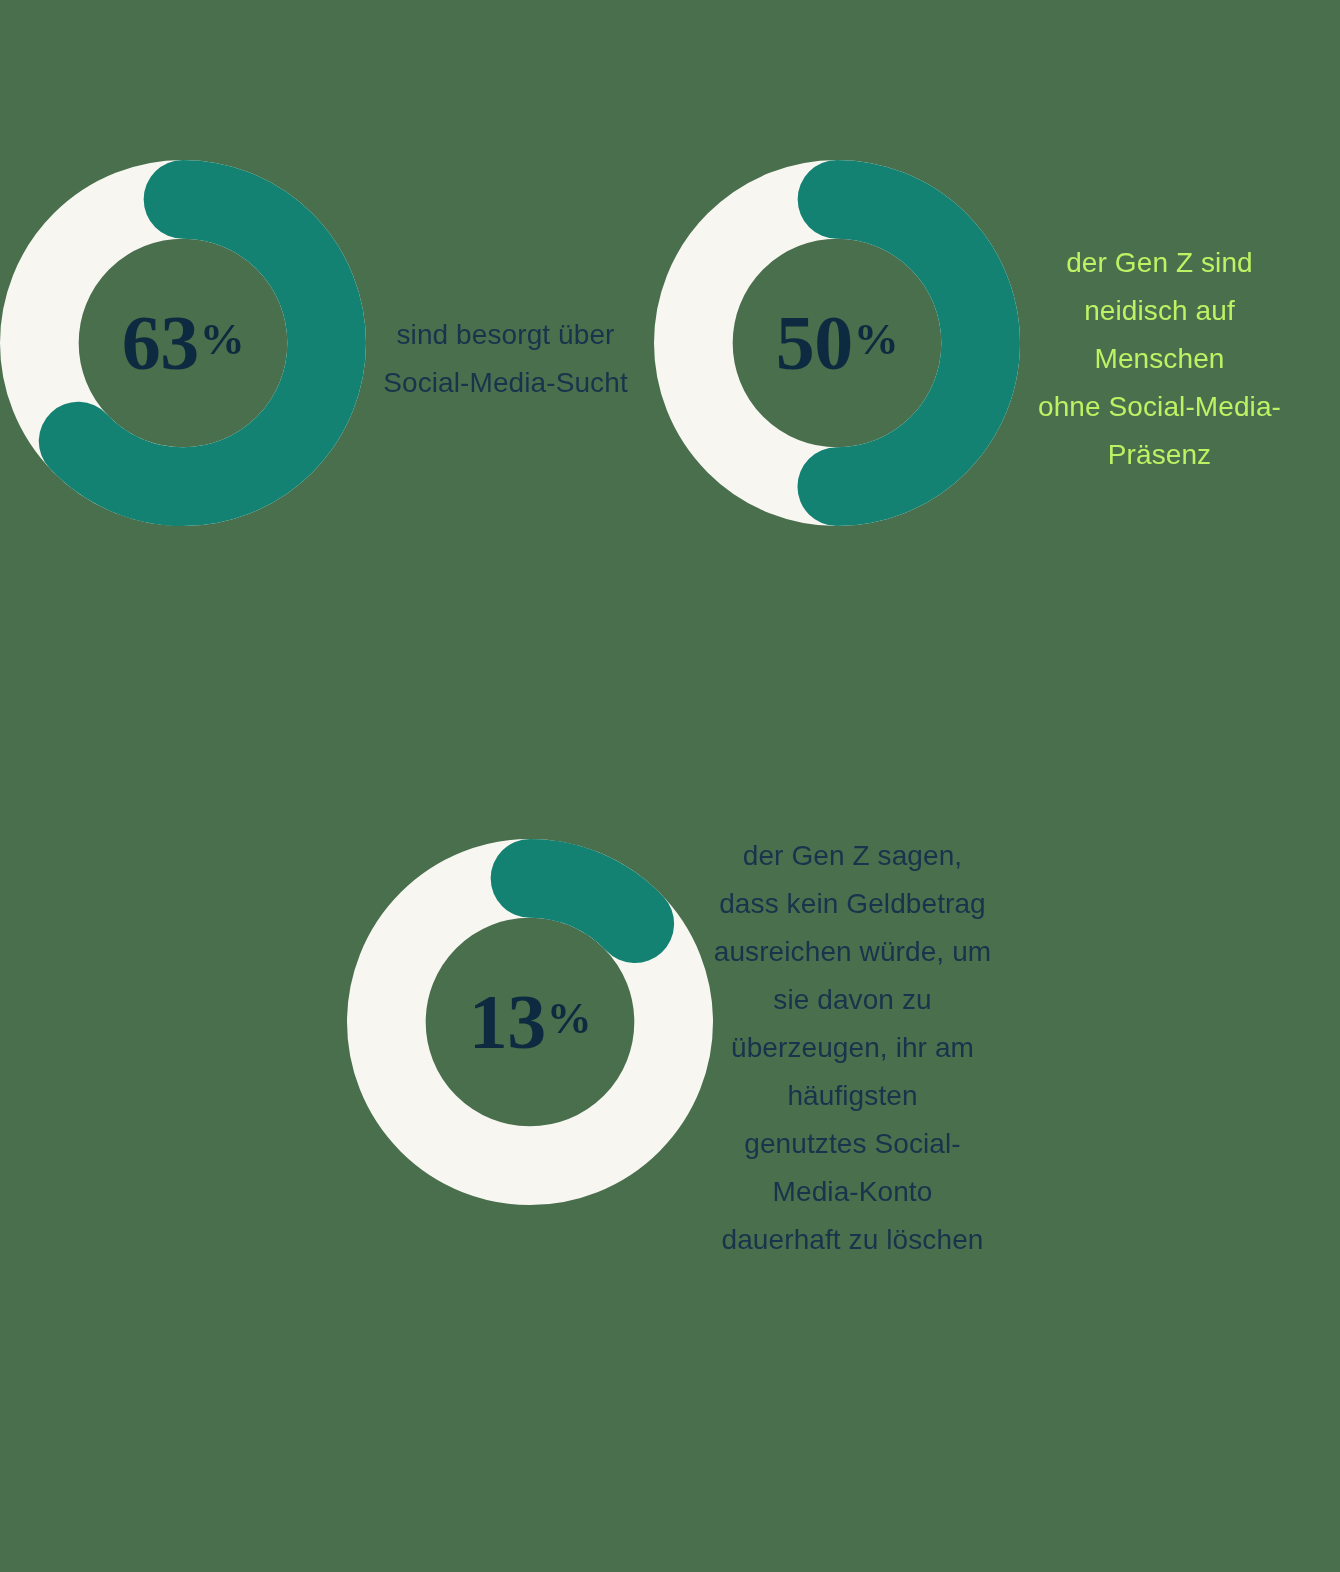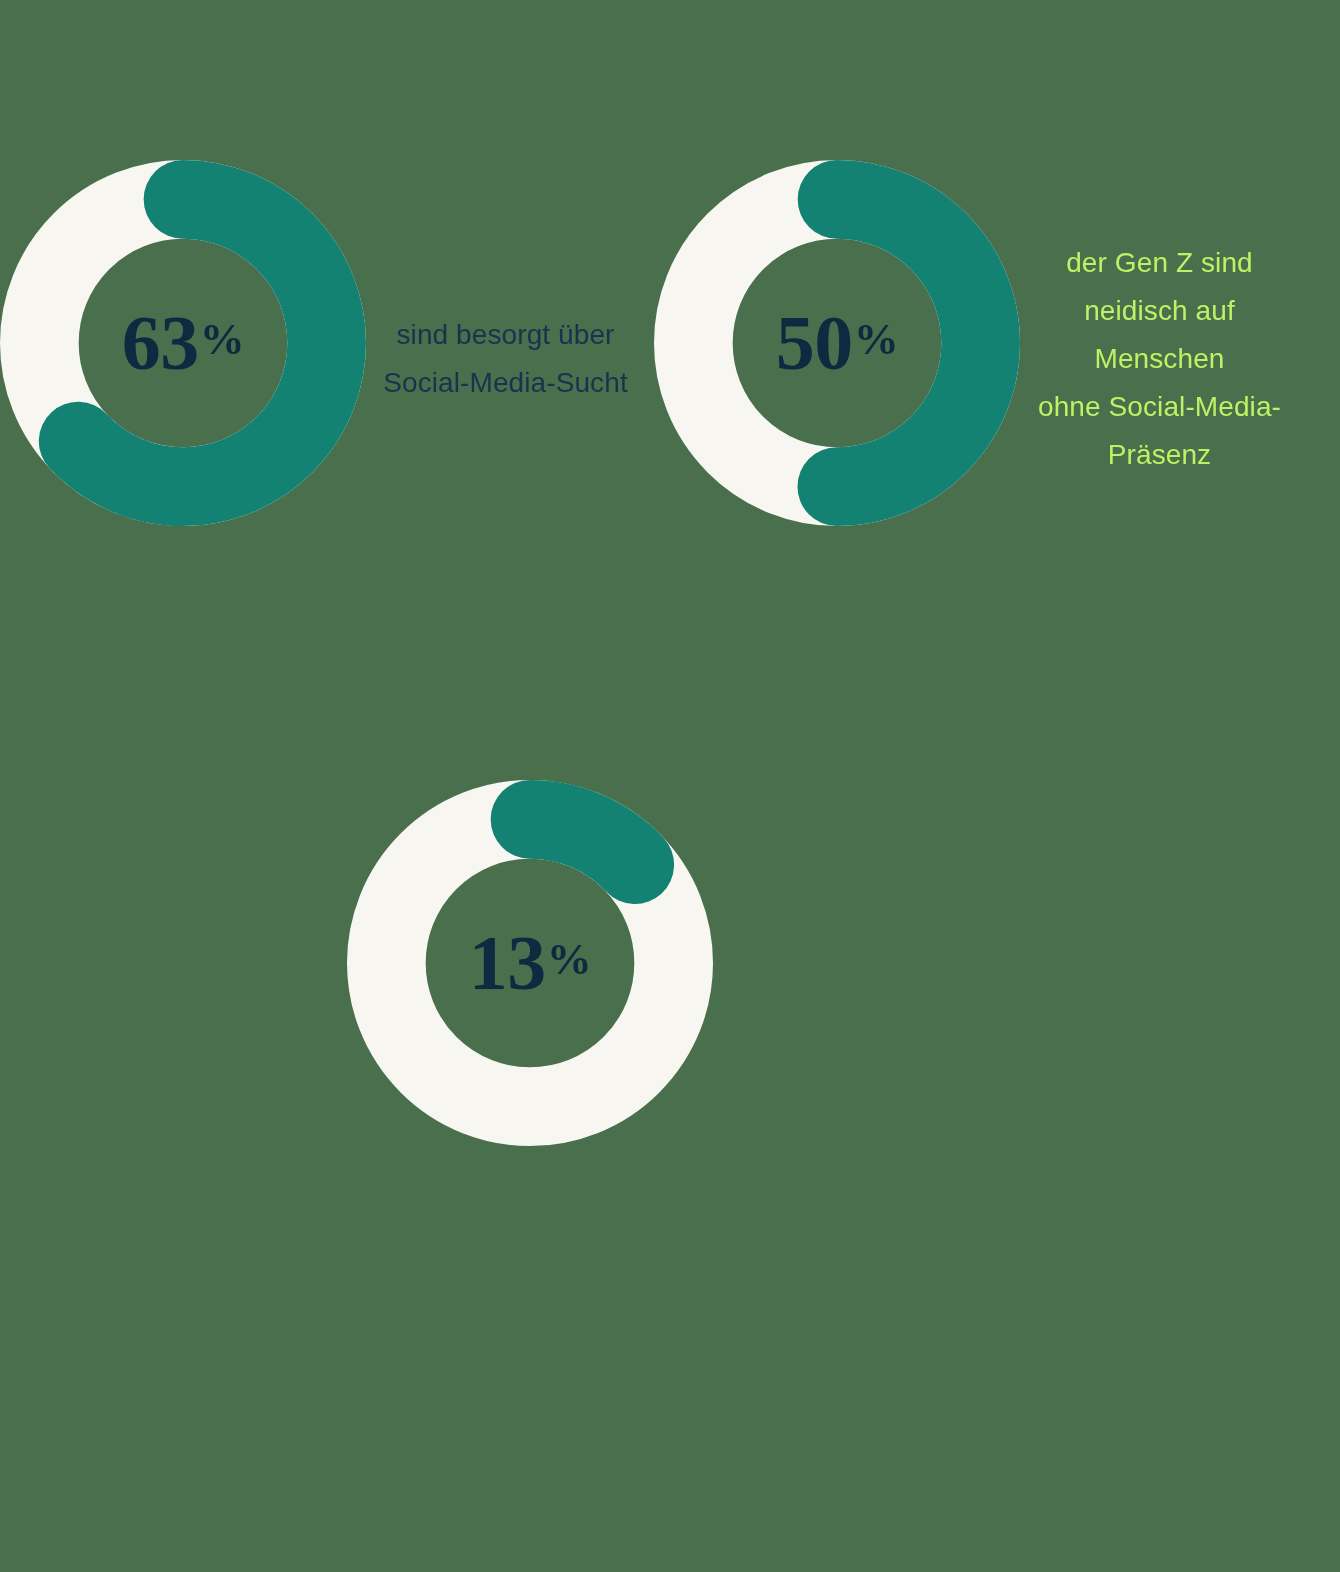--- a/index.html
+++ b/index.html
@@ -135,15 +135,20 @@
     <div class="donut-wrap">
       <svg class="donut" viewBox="0 0 100 100">
         <circle class="donut-track" cx="50" cy="50" r="39.25" style="stroke: rgb(247, 246, 241);"></circle>
         <circle class="donut-value" id="arc-2" cx="50" cy="50" r="39.25" stroke-dasharray="32.059953029883836 246.61502330679875" style="stroke: rgb(20, 130, 114);"></circle>
       </svg>
       <div class="donut-label" style="color: rgb(13, 43, 64);">
         <span class="pct-num">13</span>
           <span class="pct-sign">%</span>
       </div>
     </div>
+    <div class="caption caption-bottom" style="color: rgb(23, 52, 76);">der Gen Z sagen, dass kein Geldbetrag
+ausreichen würde, um sie davon zu
+überzeugen, ihr am häufigsten
+genutztes Social-Media-Konto
+dauerhaft zu löschen</div>
   </div>
 
 </div>
 
 </body></html>

